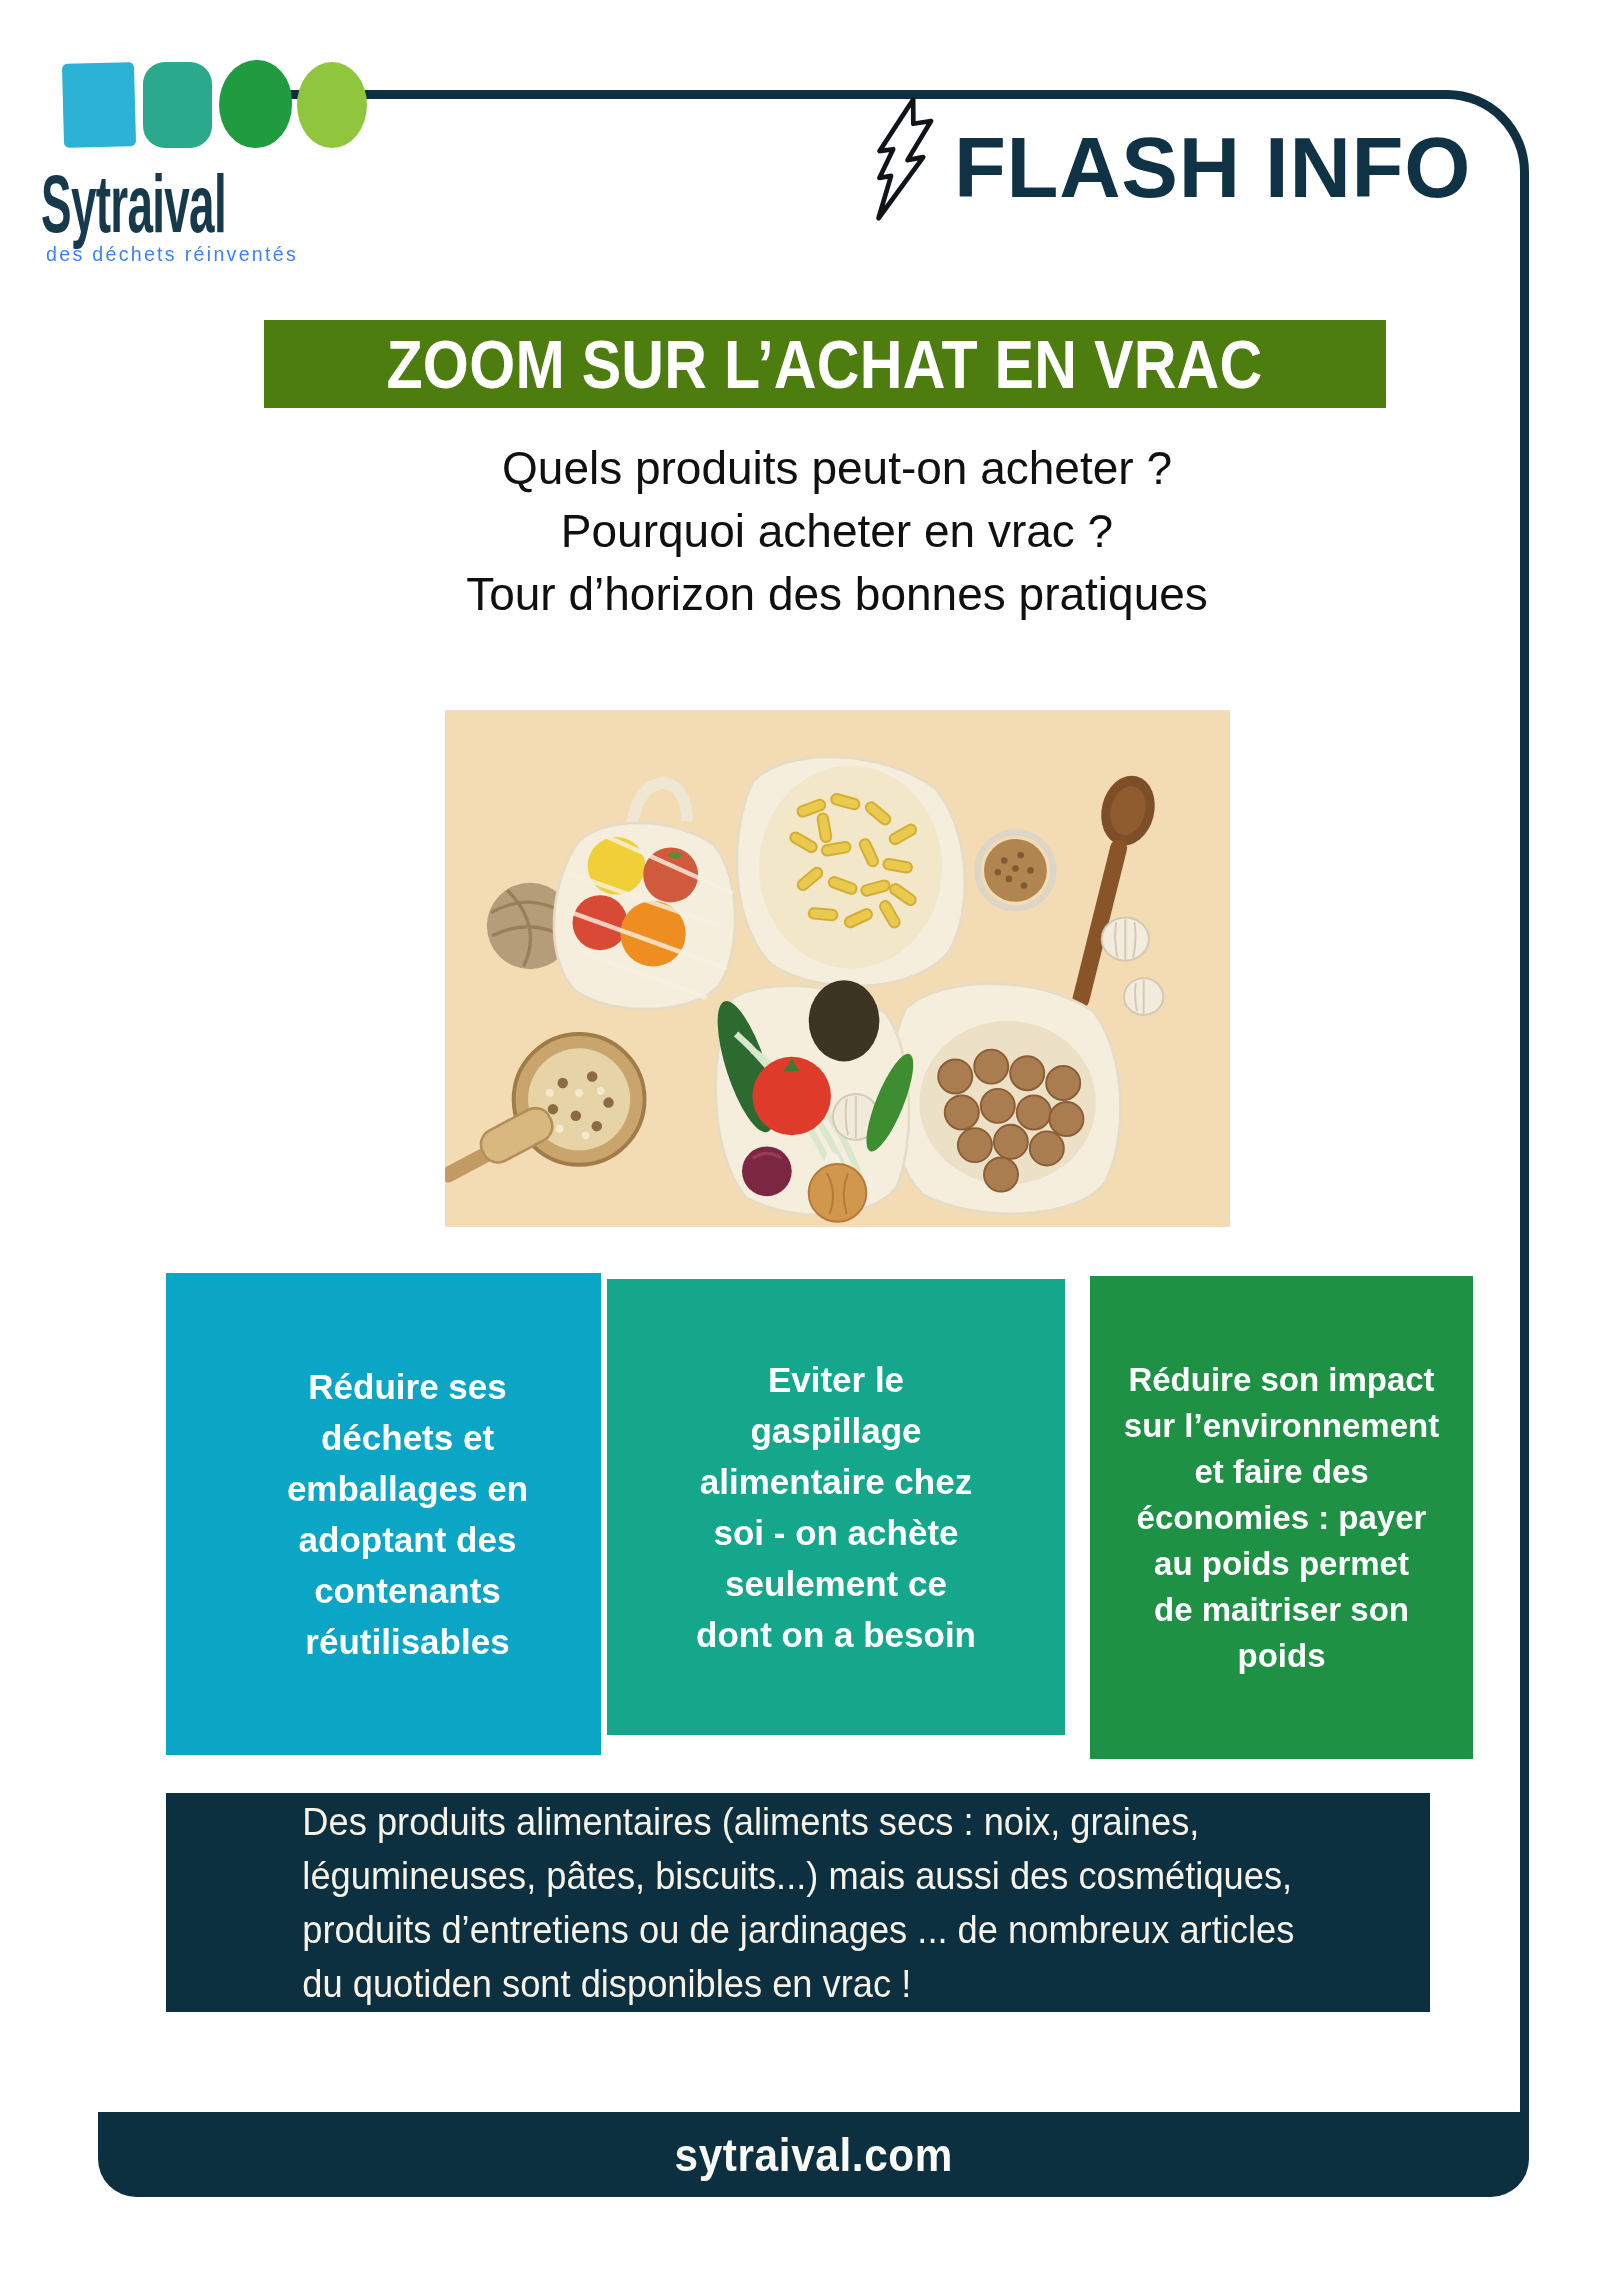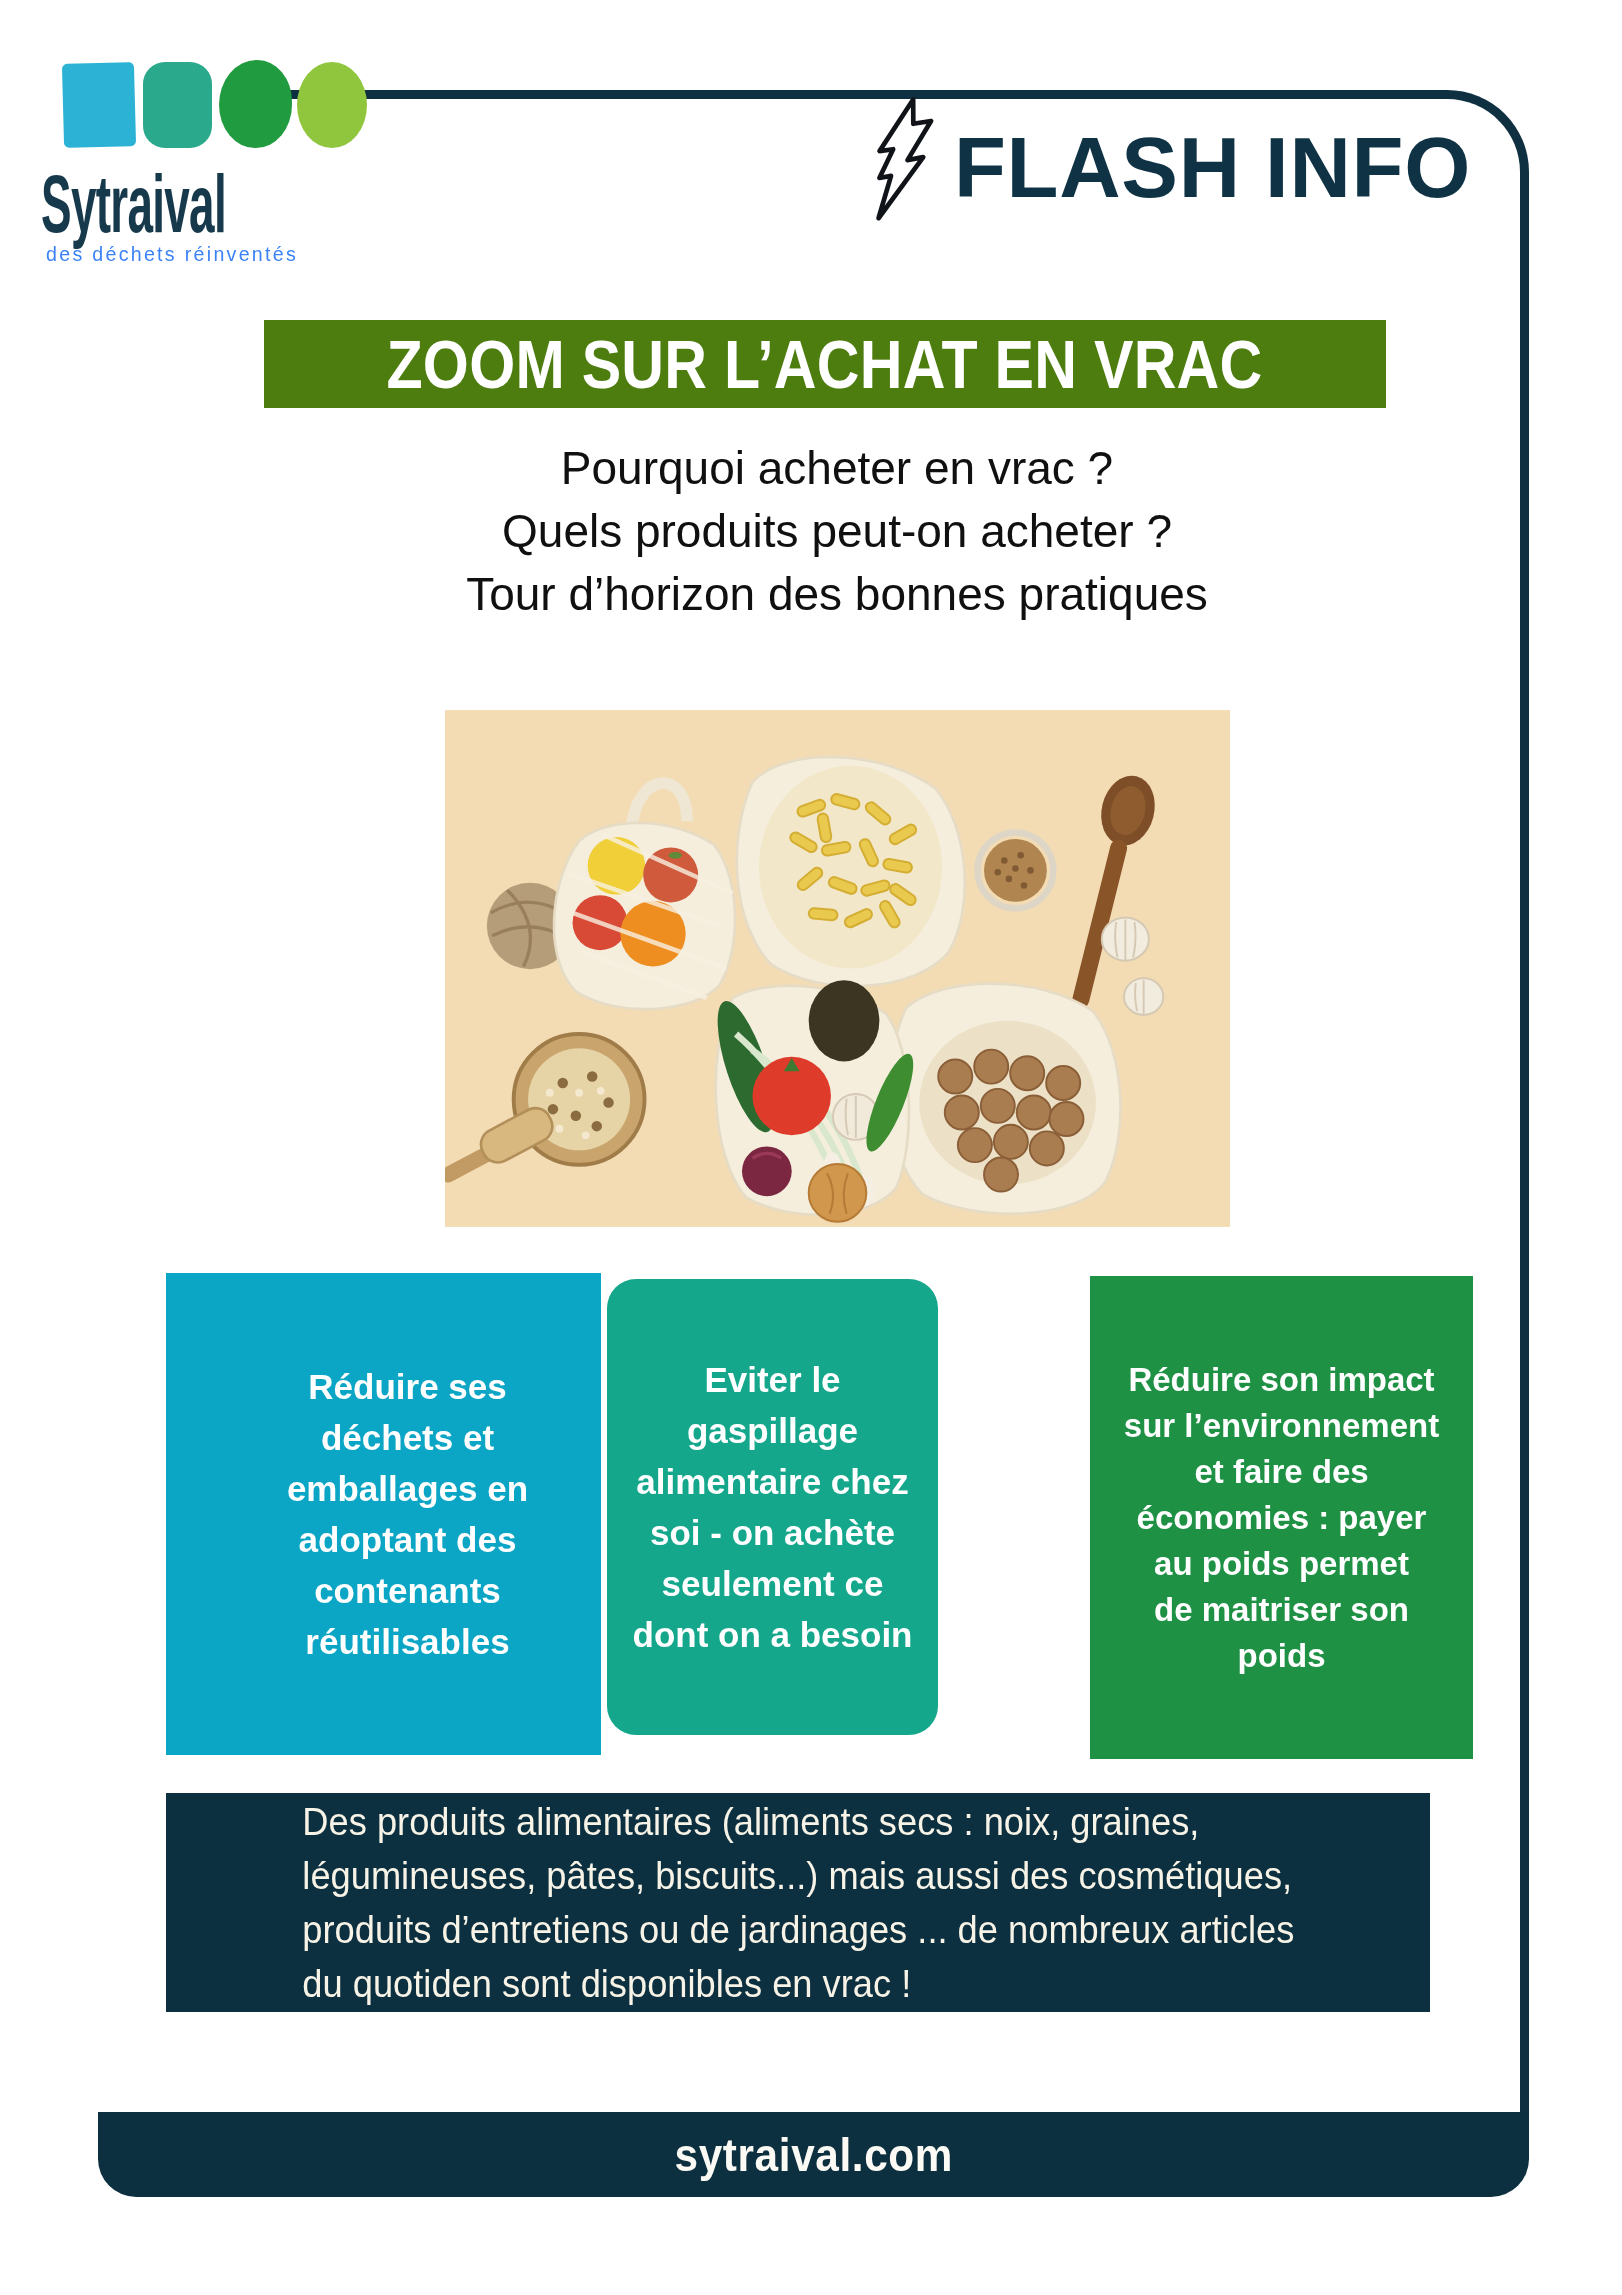--- a/index.html
+++ b/index.html
@@ -55,21 +55,21 @@
   #photo{left:445px;top:710px;width:785px;height:517px;}
   #photo svg{display:block;width:100%;height:100%;}
 
   
   .benefit{
     position:absolute;display:flex;flex-direction:column;
     align-items:center;justify-content:center;text-align:center;
     color:#ffffff;font-weight:700;
   }
   #benefit-0{left:166px;top:1273px;width:387px;height:482px;}
-  #benefit-1{left:607px;top:1279px;width:331px;height:456px;border-radius:29px;}
+  #benefit-1{left:607px;top:1279px;width:458px;height:456px;}
   #benefit-2{left:1046px;top:1276px;width:383px;height:483px;margin-left:44px;}
   #benefit-0 .bl, #benefit-1 .bl{font-size:35px;line-height:51px;}
   #benefit-2 .bl{font-size:33px;line-height:46px;}
 
   
   #products{
     left:166px;top:1793px;width:1264px;height:219px;
     display:flex;align-items:center;justify-content:center;text-align:left;
     color:#f7f3e7;
   }
@@ -104,22 +104,22 @@
     <path d="M58,4 L16,86 L36,81 L20,126 L37,121 L25,186 L82,88 L59,95 L88,33 L62,40 Z" fill="#ffffff" stroke="#101418" stroke-width="7" stroke-linejoin="round" transform="rotate(6 50 95)"></path>
   </svg>
 </div>
 <div class="abs" id="flash-title">FLASH INFO</div>
 
 <div class="abs" id="banner" style="background: #4d7c0f;">
   <div id="banner-title">ZOOM SUR L’ACHAT EN VRAC</div>
 </div>
 
 <div class="abs" id="intro">
+  <div class="intro-line">Quels produits peut-on acheter ?</div>
   <div class="intro-line">Pourquoi acheter en vrac ?</div>
-  <div class="intro-line">Quels produits peut-on acheter ?</div>
   <div class="intro-line">Tour d’horizon des bonnes pratiques</div>
 </div>
 
 <div class="abs" id="photo">
   <svg viewBox="0 0 1200 790">
     <rect x="0" y="0" width="1200" height="790" fill="#f3dcb4"></rect>
 
     <g>
       <circle cx="130" cy="330" r="66" fill="#b69d79"></circle>
       <path d="M70,310 Q130,275 190,315" stroke="#9a7f5c" stroke-width="5" fill="none"></path>

